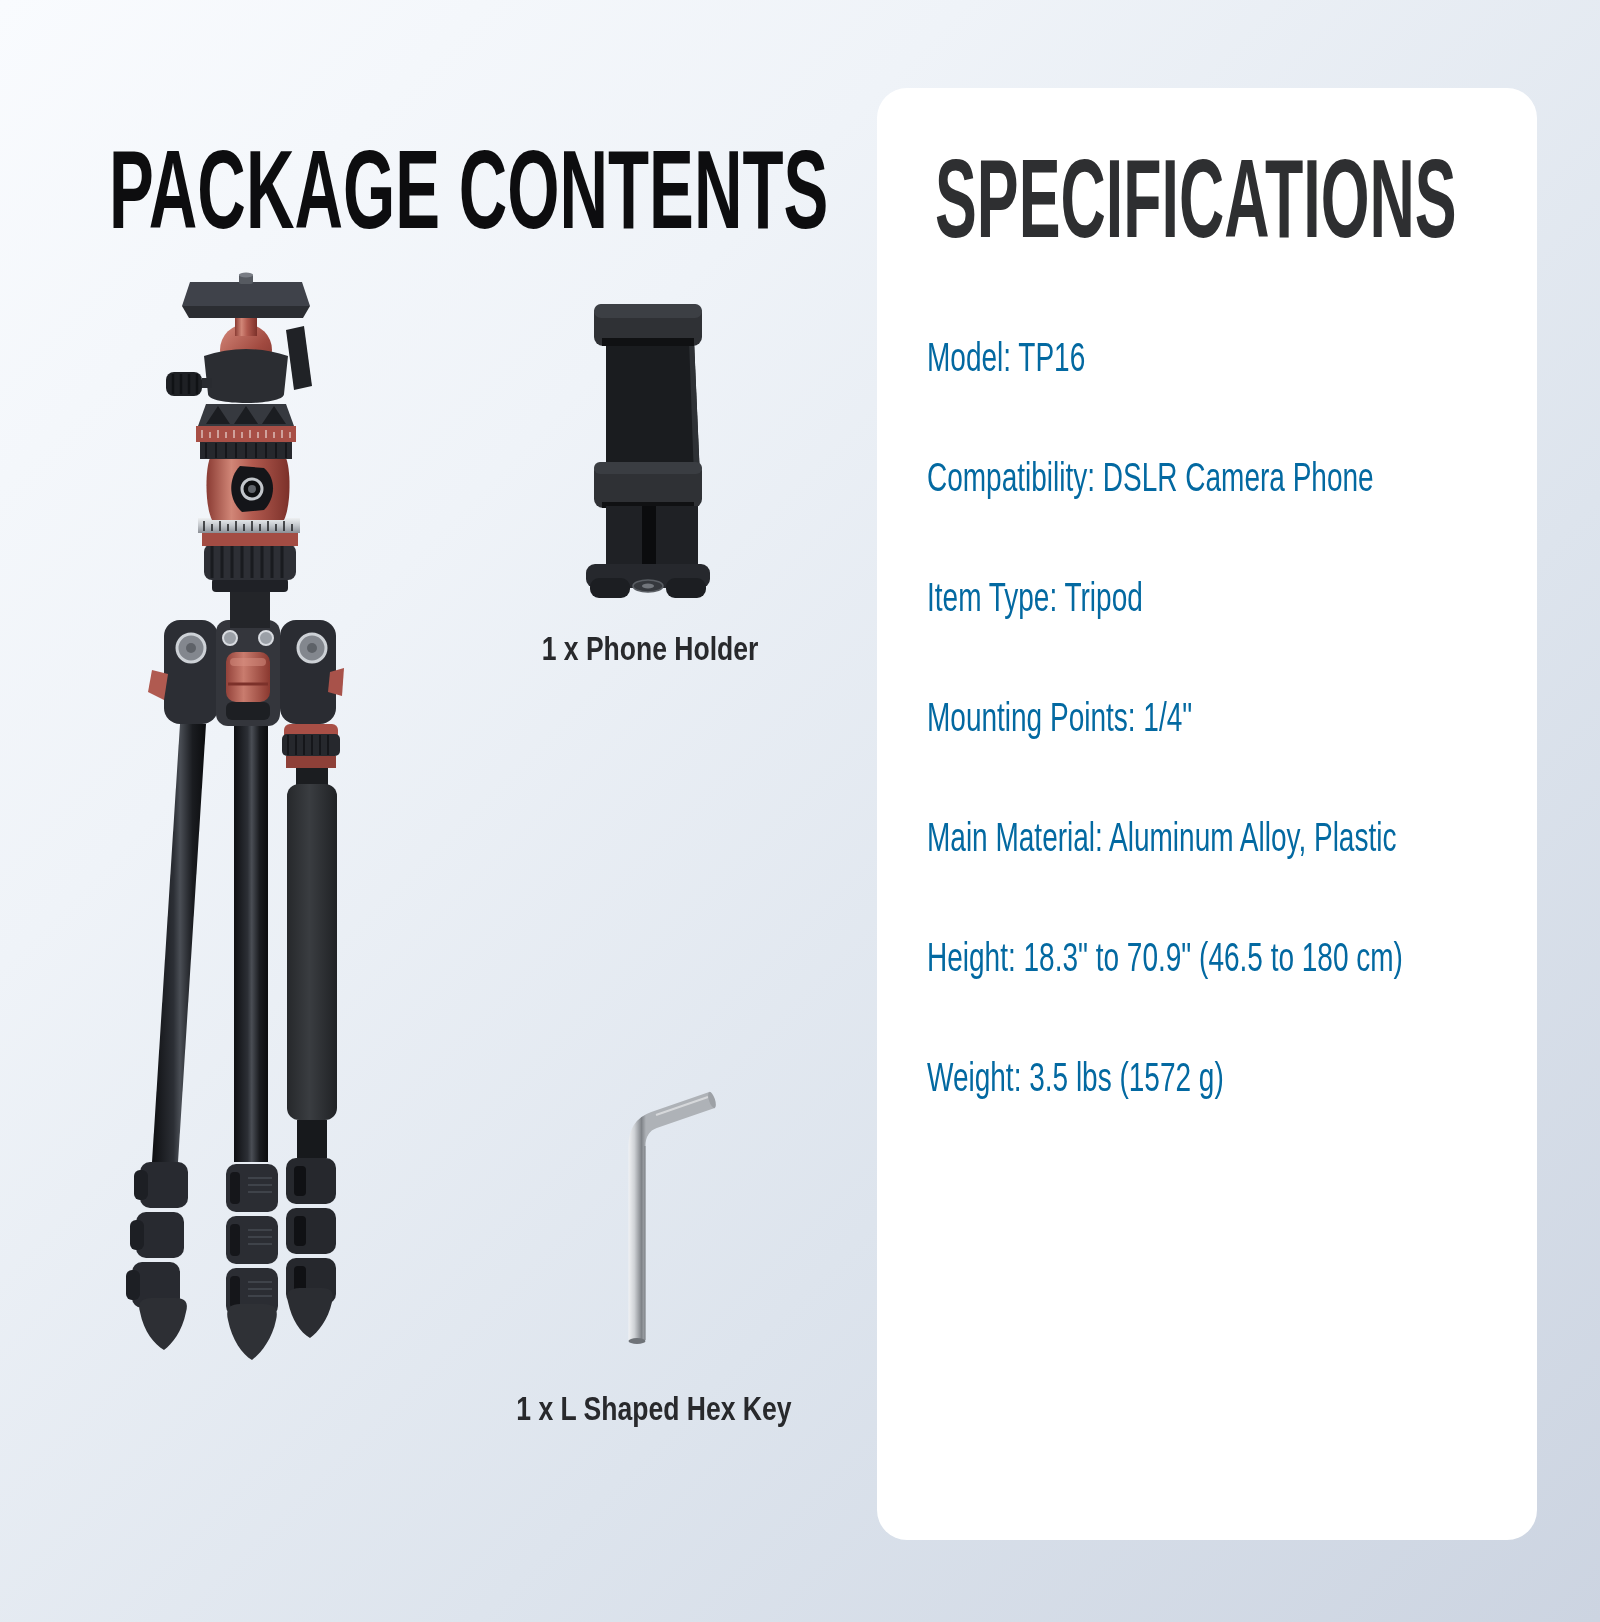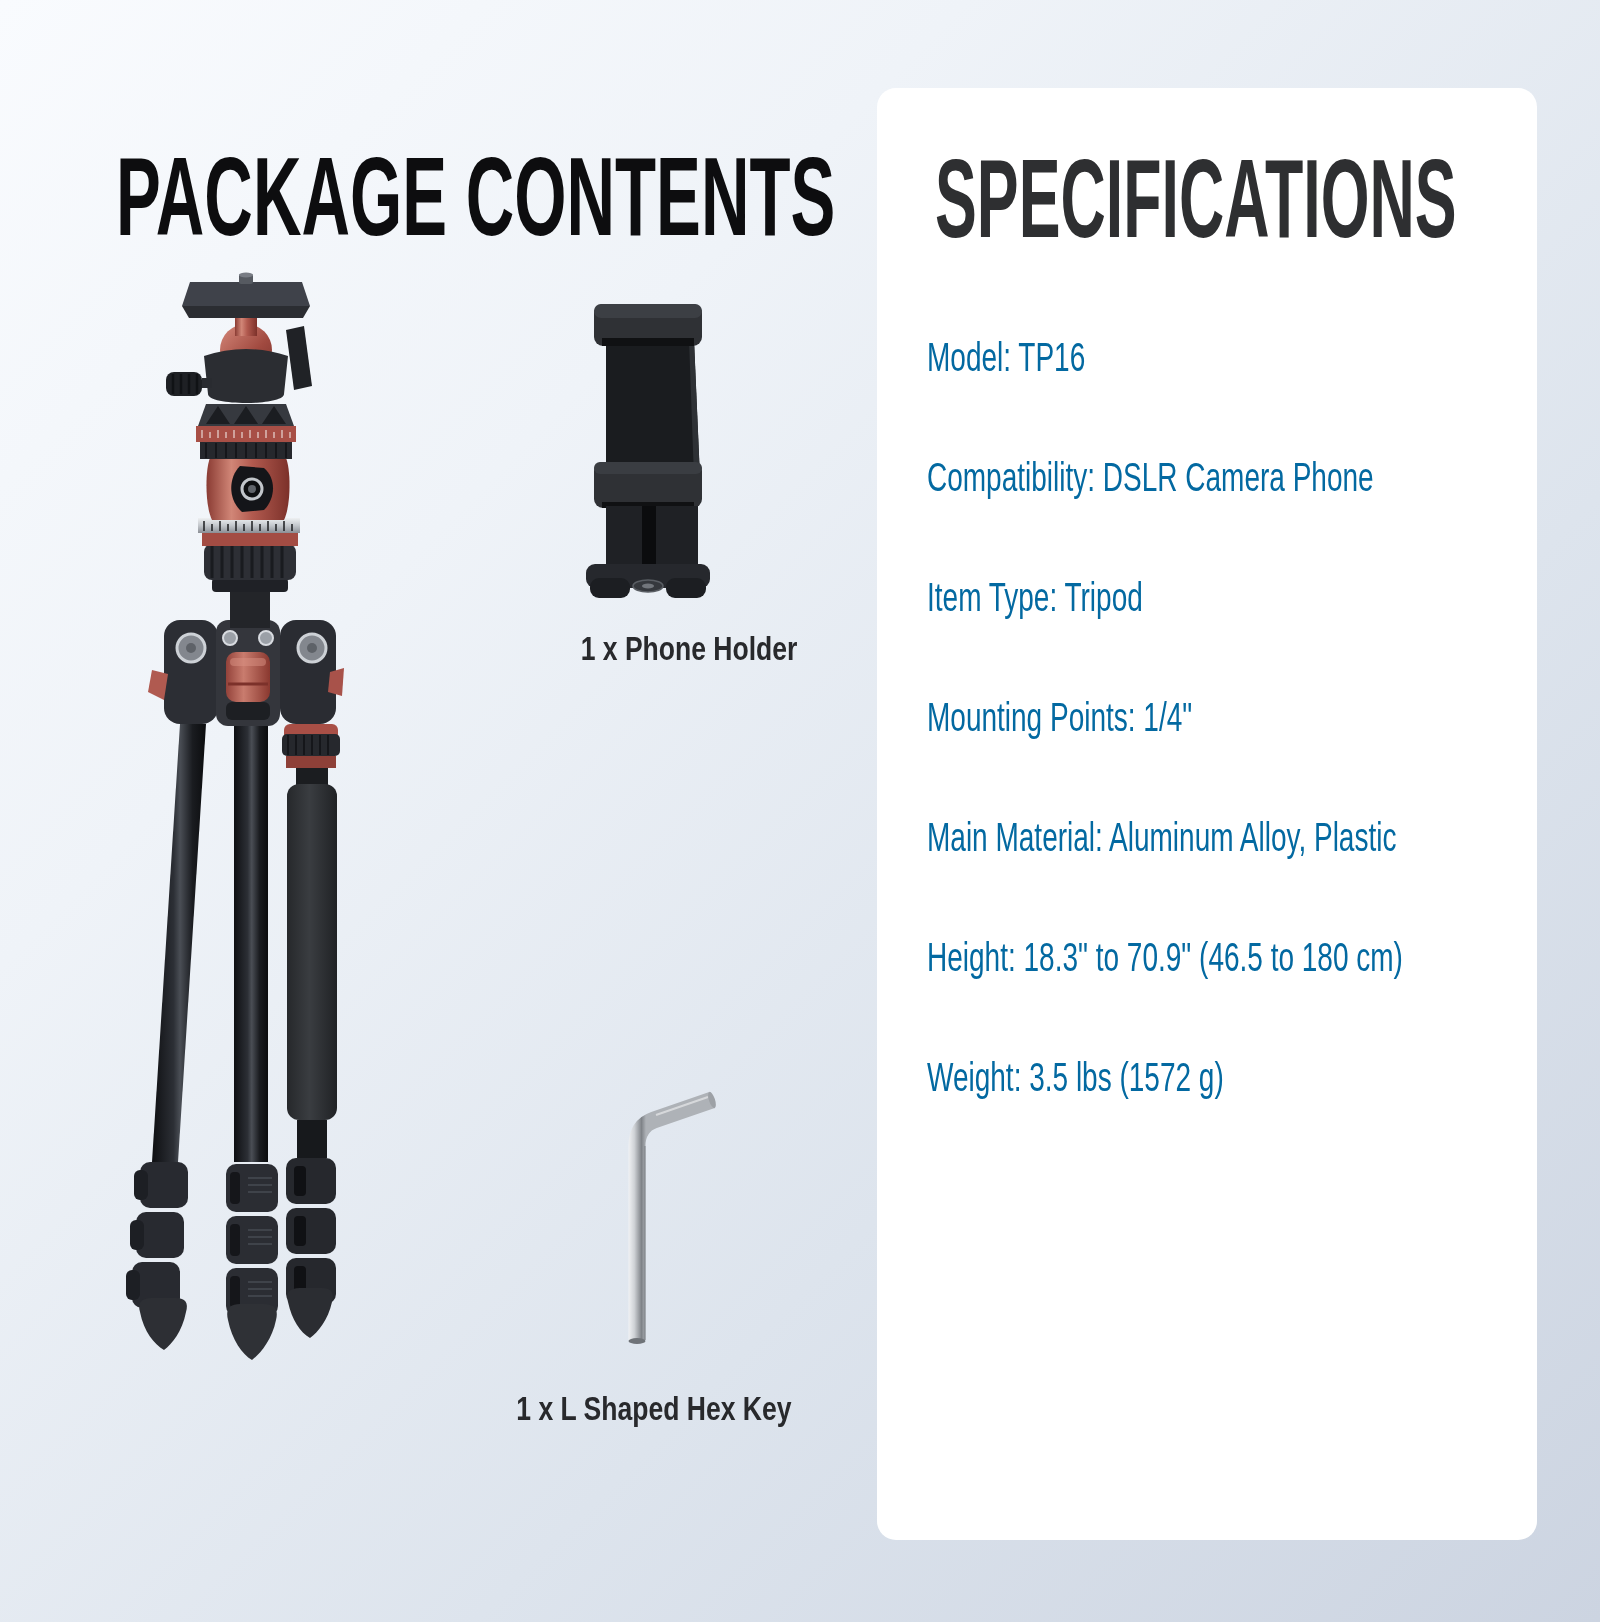--- a/index.html
+++ b/index.html
@@ -5,28 +5,28 @@
   html,body{margin:0;padding:0;background:#e7ebf2;}
   .canvas{
     position:relative;width:1600px;height:1622px;overflow:hidden;
     font-family:"Liberation Sans",sans-serif;
     background:linear-gradient(135deg,#f9fbfe 0%,#eff3f8 30%,#dde4ed 65%,#ccd4e1 100%);
   }
   .cond{display:inline-block;white-space:nowrap;transform-origin:0 50%;}
   .cond-c{display:inline-block;white-space:nowrap;transform-origin:50% 50%;}
 
   h1.pkg-title{
-    position:absolute;left:108px;top:130px;margin:8px;
+    position:absolute;left:108px;top:130px;margin:1px;
     font-size:112px;font-weight:800;line-height:1.05;color:#0d0d0f;
   }
   h1.pkg-title .cond{transform:scaleX(0.60);}
 
   .spec-card{
     position:absolute;left:877px;top:88px;width:660px;height:1452px;
-    background:#ffffff;border-radius:19px;
+    background:#ffffff;border-radius:30px;
   }
   h2.spec-title{
     position:absolute;left:58px;top:52px;margin:0;
     font-size:112px;font-weight:800;line-height:1.05;color:#2e2f31;
   }
   h2.spec-title .cond{transform:scaleX(0.56);}
   .spec-list{position:absolute;left:50px;top:209px;right:24px;}
   .spec-row{height:120px;display:flex;align-items:center;
     font-size:40px;font-weight:400;color:#0369a1;}
   .spec-row .cond{transform:scaleX(0.70);}
@@ -35,21 +35,21 @@
   .fig-tripod{left:88px;top:272px;width:364px;height:1092px;}
   .fig-phone{left:572px;top:296px;width:152px;height:304px;}
   .fig-hex{left:598px;top:1058px;width:144px;height:300px;}
 
   .caption{
     position:absolute;text-align:center;
     font-size:34px;font-weight:700;color:#28292c;line-height:53px;
   }
   .caption .cond-c{transform:scaleX(0.78);}
   .cap-tripod{left:60px;top:1382px;width:385px;}
-  .cap-phone{left:529px;top:622px;width:320px;}
+  .cap-phone{left:490px;top:622px;width:320px;}
   .cap-hex{left:480px;top:1382px;width:330px;}
   .caption span{display:block;}
 </style>
 </head>
 <body>
 
 <div class="canvas">
 
   <h1 class="pkg-title">
     <span class="cond">PACKAGE CONTENTS</span>

